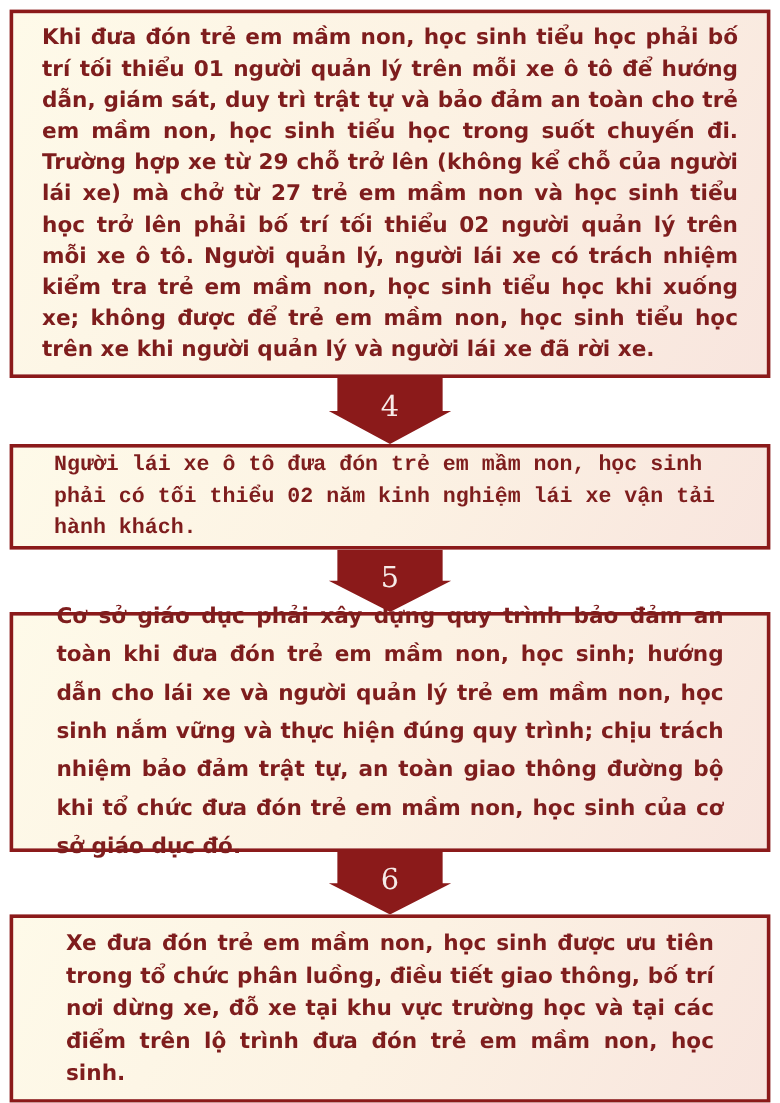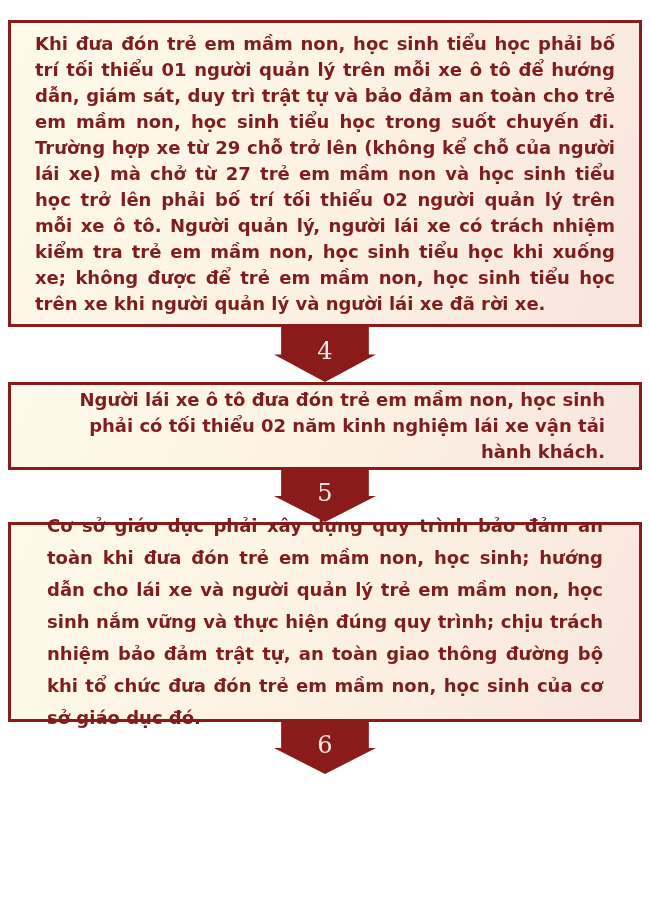--- a/index.html
+++ b/index.html
@@ -6,21 +6,21 @@
     margin: 0;
     padding: 0;
     background: #ffffff;
   }
   .canvas {
     position: relative;
     width: 650px;
     height: 919px;
     background: #ffffff;
     box-sizing: border-box;
-    padding: 20px 8px 0 8px;
+    padding: 8px 8px 0 8px;
     font-family: "DejaVu Sans", "Liberation Sans", sans-serif;
     overflow: hidden;
   }
   .box {
     box-sizing: border-box;
     width: 634px;
     border: 3px solid #8b1a1a;
     background: linear-gradient(118deg, #fefae9 0%, #fcf2e3 50%, #f8e5de 100%);
     display: flex;
     flex-direction: column;
@@ -29,21 +29,21 @@
   .box p {
     margin: 0;
     color: #7e1d1d;
     font-weight: bold;
     font-size: 18px;
     line-height: 25.5px;
   }
   .box1 { height: 307px; padding: 14px 24px; }
   .box1 p { line-height: 26px; }
   .box2 { height: 88px; padding: 8px 34px; }
-  .box2 p { text-align: right; line-height: 26px; }
+  .box2 p { text-align: left; line-height: 26px; font-family: Liberation Mono, monospace; }
   .box3 { height: 200px; padding: 10px 36px; }
   .box3 p { line-height: 32px; }
   .box4 { height: 157px; padding: 10px 44px; }
   .box4 p { line-height: 27px; }
   .justify { text-align: justify; }
 
   .arrow-row {
     position: relative;
     width: 634px;
     display: flex;
@@ -98,14 +98,17 @@
   <div class="box box3">
     <p class="justify">Cơ sở giáo dục phải xây dựng quy trình bảo đảm an toàn khi đưa đón trẻ em mầm non, học sinh; hướng dẫn cho lái xe và người quản lý trẻ em mầm non, học sinh nắm vững và thực hiện đúng quy trình; chịu trách nhiệm bảo đảm trật tự, an toàn giao thông đường bộ khi tổ chức đưa đón trẻ em mầm non, học sinh của cơ sở giáo dục đó.</p>
   </div>
 
   <div class="arrow-row row3">
     <div class="arrow">
       <span class="arrow-num">6</span>
     </div>
   </div>
 
+  <div class="box box4">
+    <p class="justify">Xe đưa đón trẻ em mầm non, học sinh được ưu tiên trong tổ chức phân luồng, điều tiết giao thông, bố trí nơi dừng xe, đỗ xe tại khu vực trường học và tại các điểm trên lộ trình đưa đón trẻ em mầm non, học sinh.</p>
+  </div>
 
 </div>
 
 </body></html>

